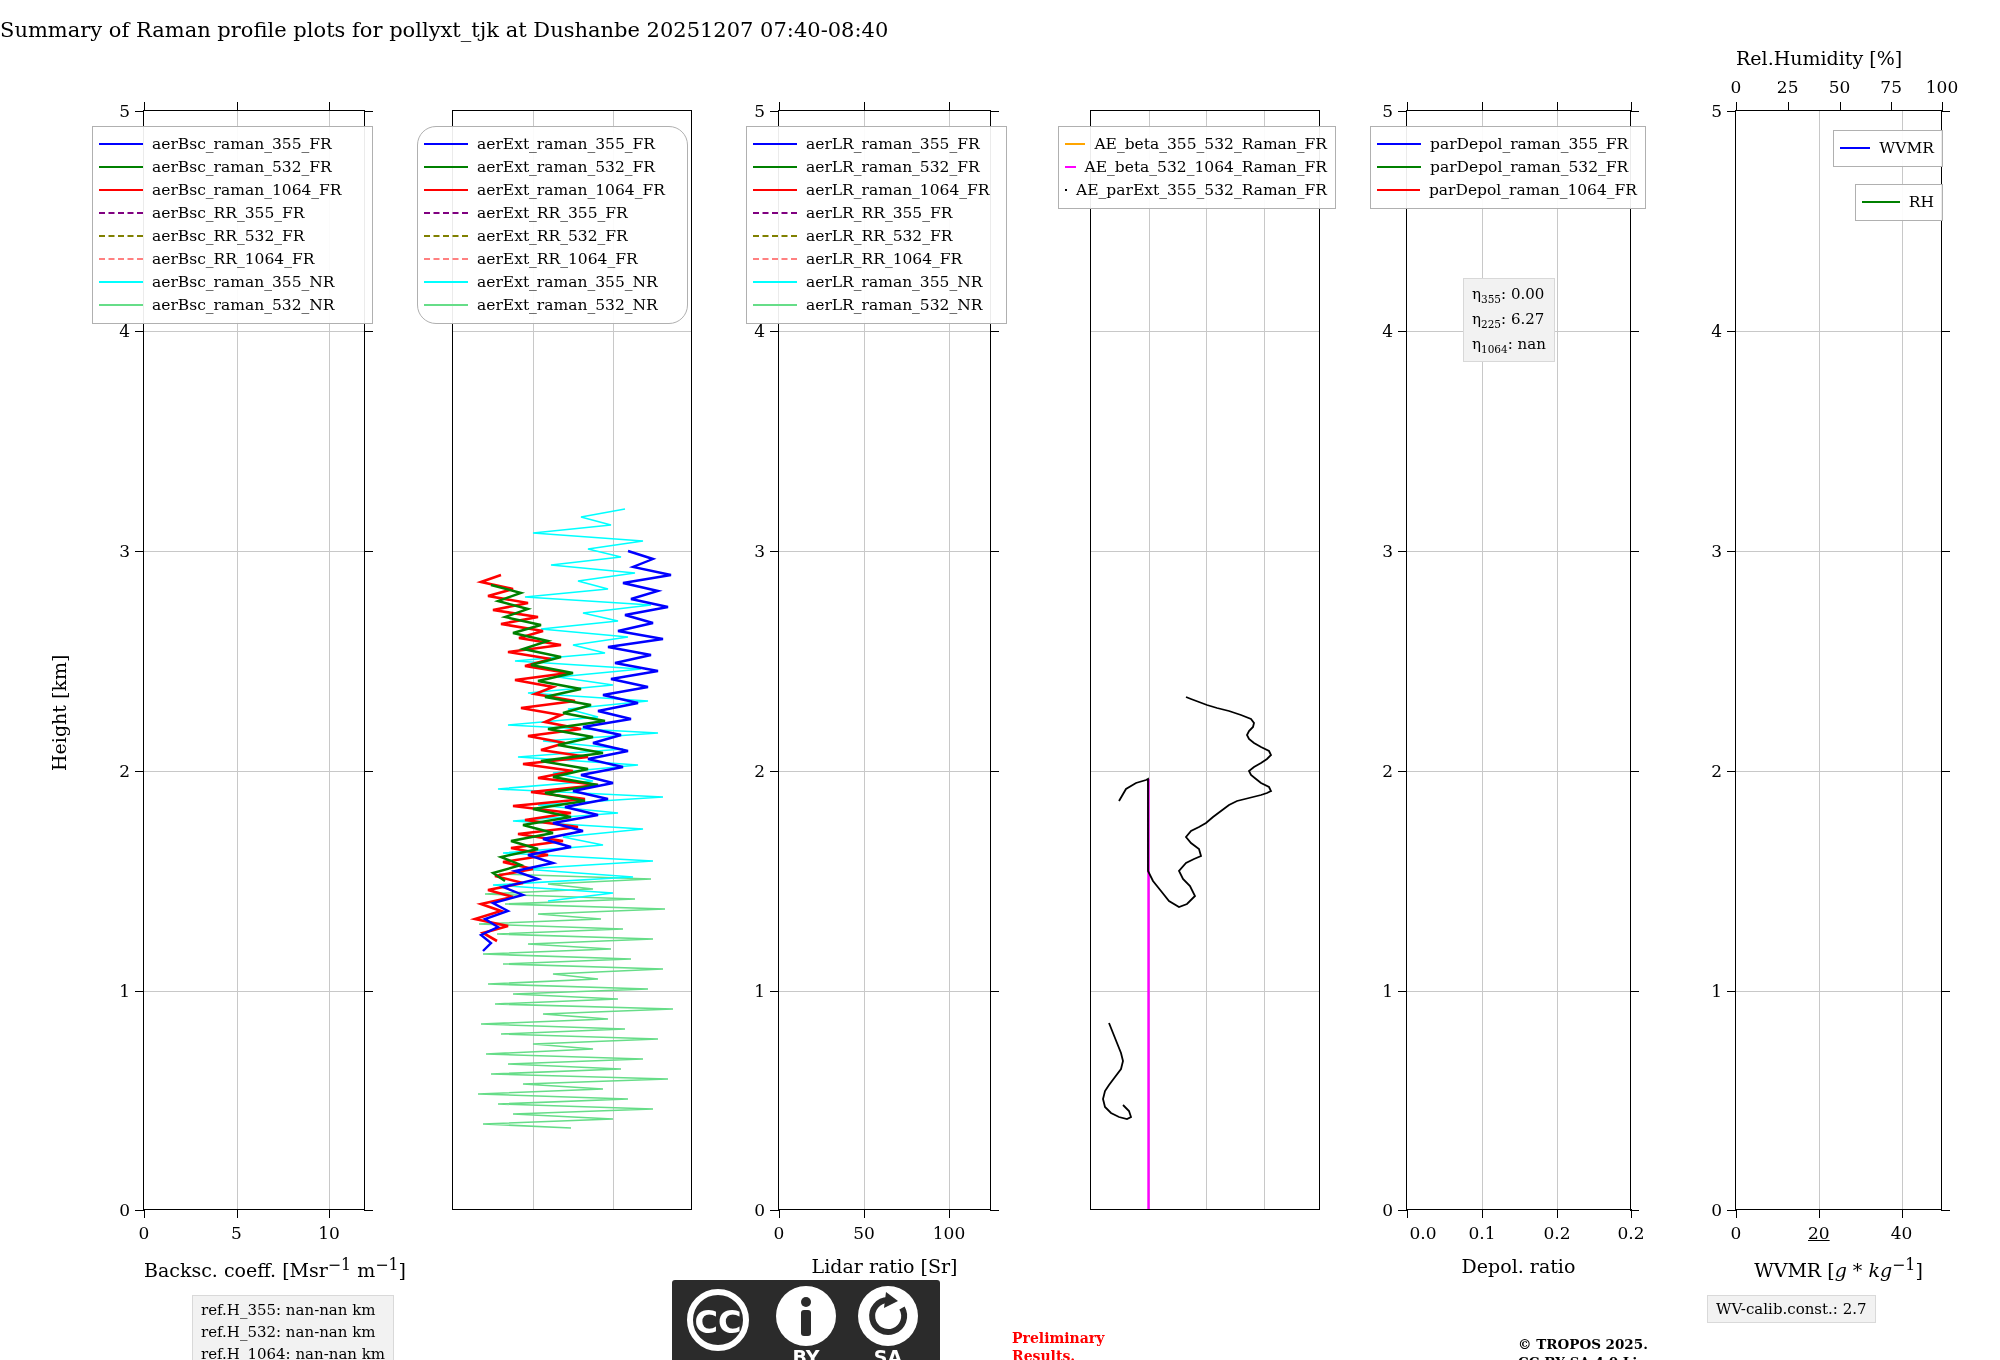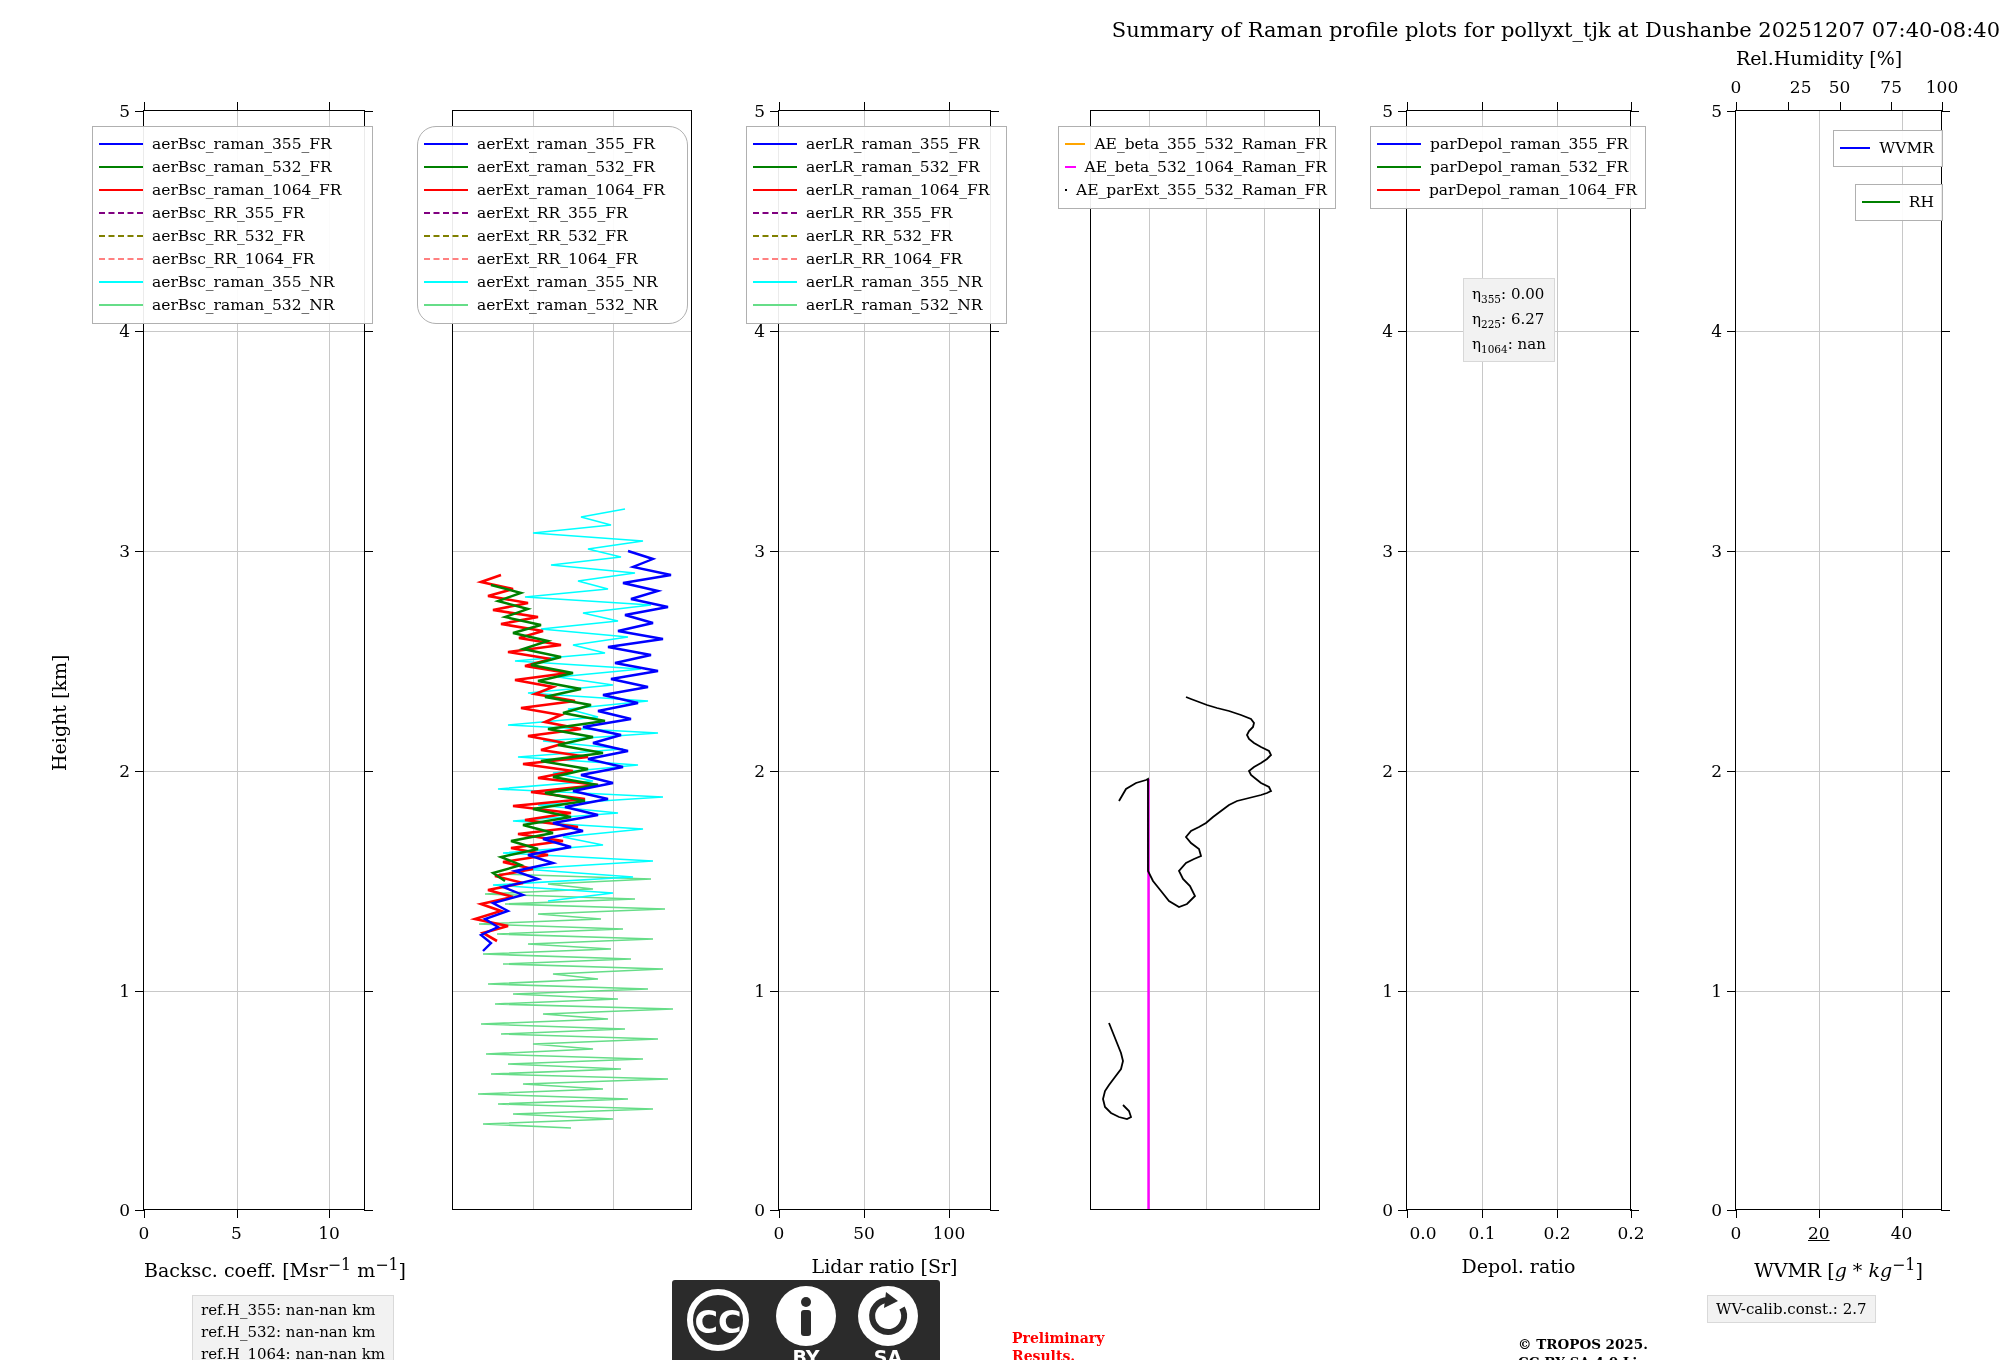--- a/index.html
+++ b/index.html
@@ -5,21 +5,21 @@
   html,body{margin:0;padding:0;}
   body{
     width:2000px;height:1360px;
     background:#ffffff;
     font-family:"DejaVu Serif", serif;
     color:#000;
     position:relative;
     overflow:hidden;
   }
   .title{
-    position:absolute;top:18px;left:0;width:2000px;text-align:right;
+    position:absolute;top:18px;left:0;width:2000px;text-align:left;
     font-size:21px;
   }
   .plotbox{
     position:absolute;
     border:1.2px solid #000;
     background:#fff;
     box-sizing:border-box;
   }
   .gridline-h{position:absolute;left:0;right:0;height:1px;background:#c8c8c8;}
   .tick-left{position:absolute;left:-9px;width:9px;height:1px;background:#000;}
@@ -502,21 +502,21 @@
   <div class="tick-bottom" style="left:0px;"></div>
   <div class="xlabtext" style="left:0px;">0</div>
   <div class="tick-bottom" style="left:82.8px;"></div>
   <div class="xlabtext" style="left:82.8px;text-decoration:underline;">20</div>
   <div class="tick-bottom" style="left:165.6px;"></div>
   <div class="xlabtext" style="left:165.6px;">40</div>
 
   <div class="tick-top" style="left:0px;"></div>
   <div class="xtoptext" style="left:0px;">0</div>
   <div class="tick-top" style="left:51.7px;"></div>
-  <div class="xtoptext" style="left:51.7px;margin-left:13px;">25</div>
+  <div class="xtoptext" style="left:51.7px;">25</div>
   <div class="tick-top" style="left:103.5px;"></div>
   <div class="xtoptext" style="left:103.5px;">50</div>
   <div class="tick-top" style="left:155.2px;"></div>
   <div class="xtoptext" style="left:155.2px;">75</div>
   <div class="tick-top" style="left:206px;"></div>
   <div class="xtoptext" style="left:206px;">100</div>
 
   <div class="axis-title">
     WVMR [<i>g</i> * <i>kg</i><sup>−1</sup>]
   </div>

